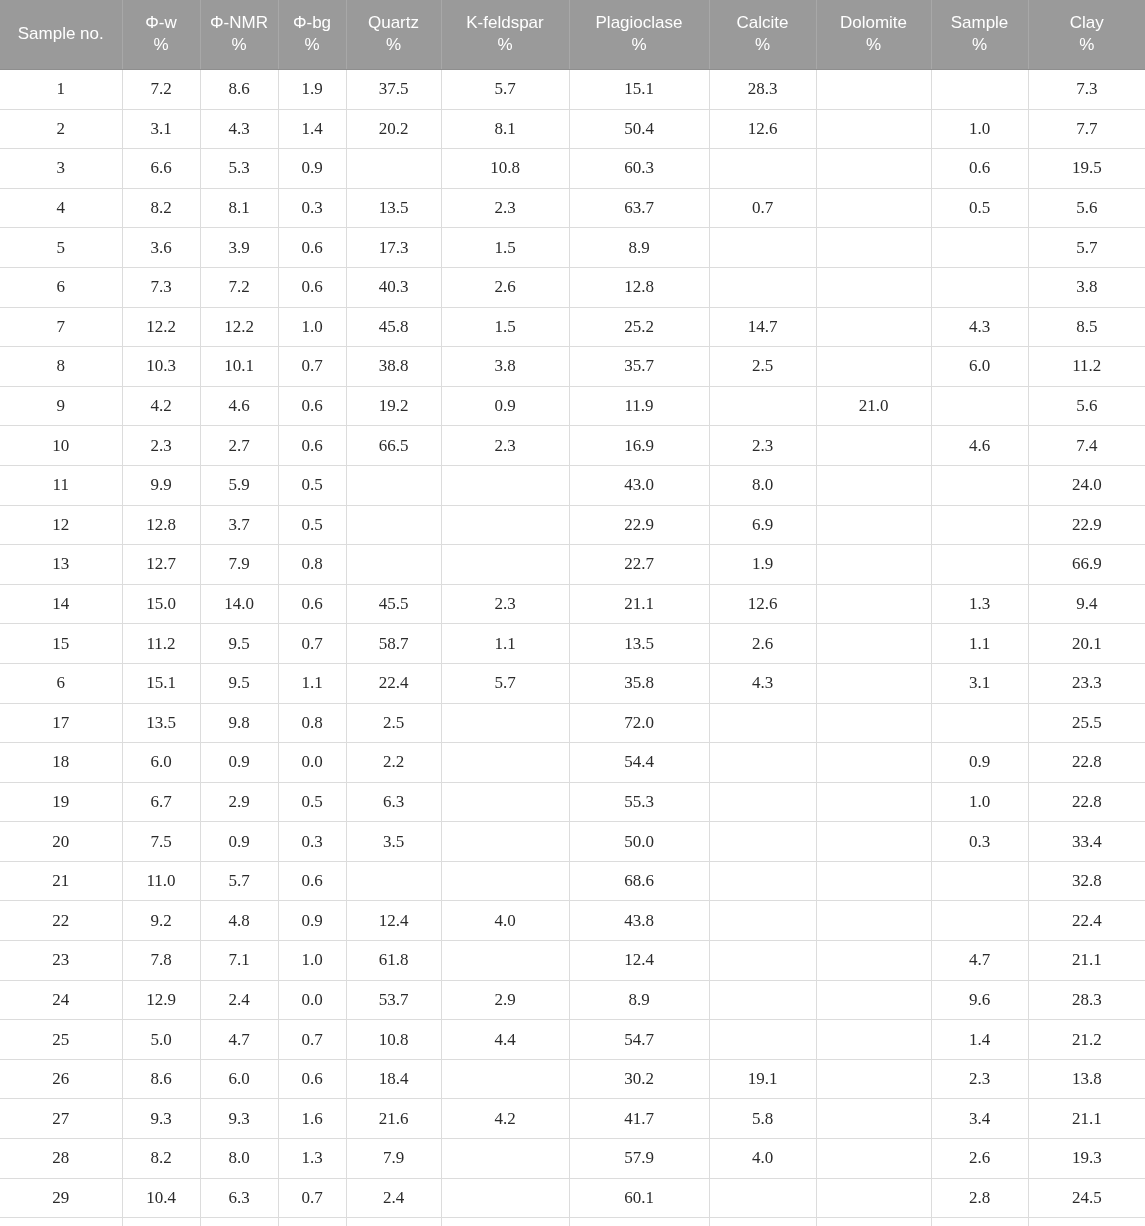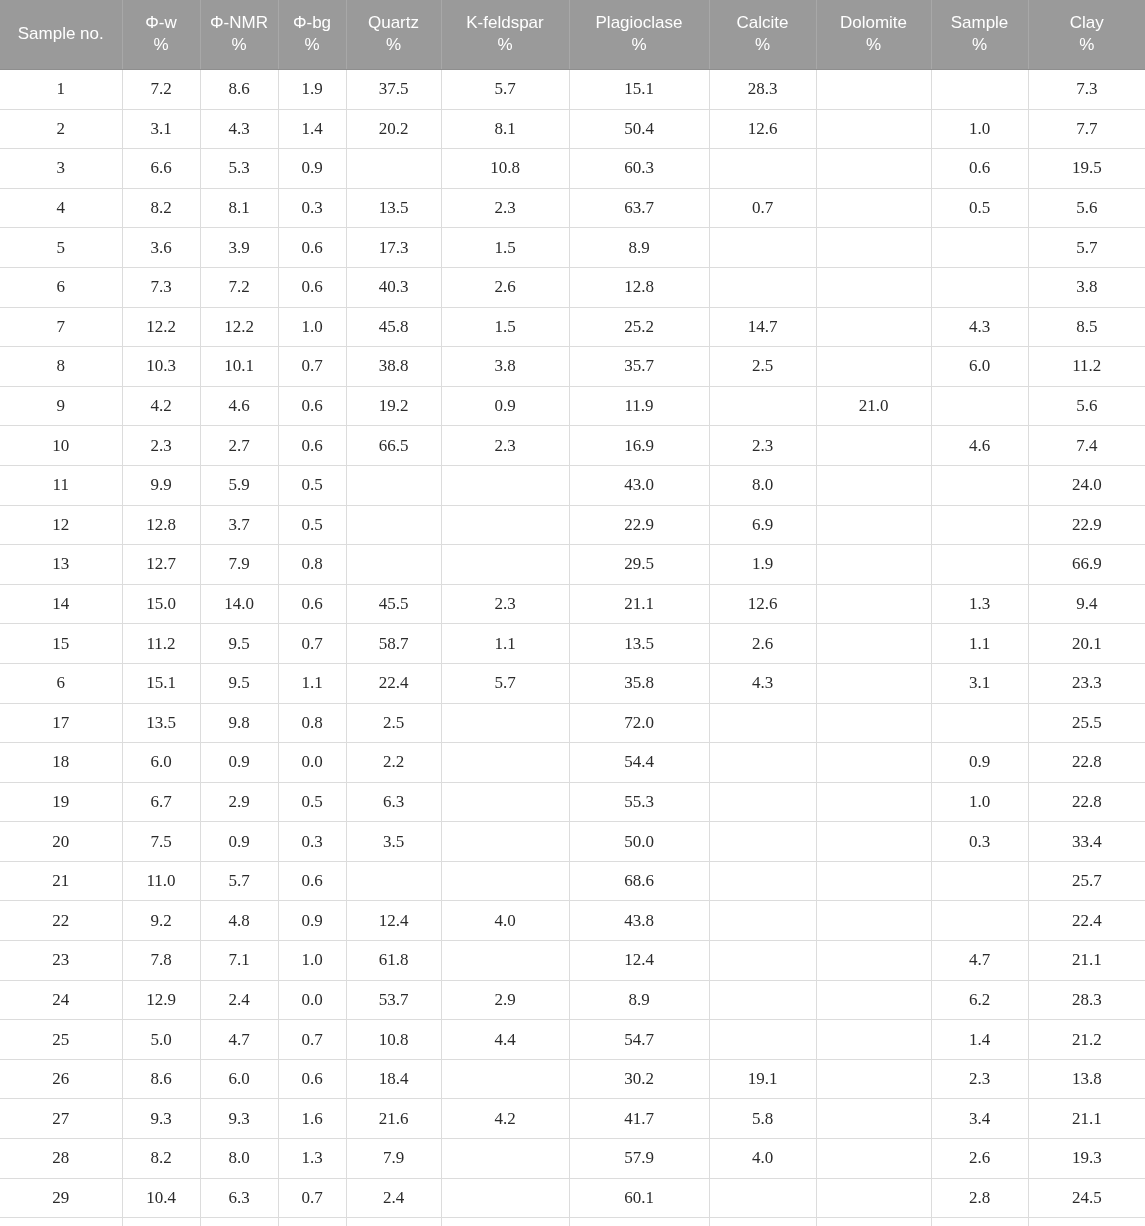--- a/index.html
+++ b/index.html
@@ -259,21 +259,21 @@
         <td></td>
         <td>22.9</td>
       </tr>
       <tr>
         <td>13</td>
         <td>12.7</td>
         <td>7.9</td>
         <td>0.8</td>
         <td></td>
         <td></td>
-        <td>29.5</td>
+        <td>22.7</td>
         <td>1.9</td>
         <td></td>
         <td></td>
         <td>66.9</td>
       </tr>
       <tr>
         <td>14</td>
         <td>15.0</td>
         <td>14.0</td>
         <td>0.6</td>
@@ -367,21 +367,21 @@
         <td>21</td>
         <td>11.0</td>
         <td>5.7</td>
         <td>0.6</td>
         <td></td>
         <td></td>
         <td>68.6</td>
         <td></td>
         <td></td>
         <td></td>
-        <td>25.7</td>
+        <td>32.8</td>
       </tr>
       <tr>
         <td>22</td>
         <td>9.2</td>
         <td>4.8</td>
         <td>0.9</td>
         <td>12.4</td>
         <td>4.0</td>
         <td>43.8</td>
         <td></td>
@@ -405,21 +405,21 @@
       <tr>
         <td>24</td>
         <td>12.9</td>
         <td>2.4</td>
         <td>0.0</td>
         <td>53.7</td>
         <td>2.9</td>
         <td>8.9</td>
         <td></td>
         <td></td>
-        <td>6.2</td>
+        <td>9.6</td>
         <td>28.3</td>
       </tr>
       <tr>
         <td>25</td>
         <td>5.0</td>
         <td>4.7</td>
         <td>0.7</td>
         <td>10.8</td>
         <td>4.4</td>
         <td>54.7</td>

